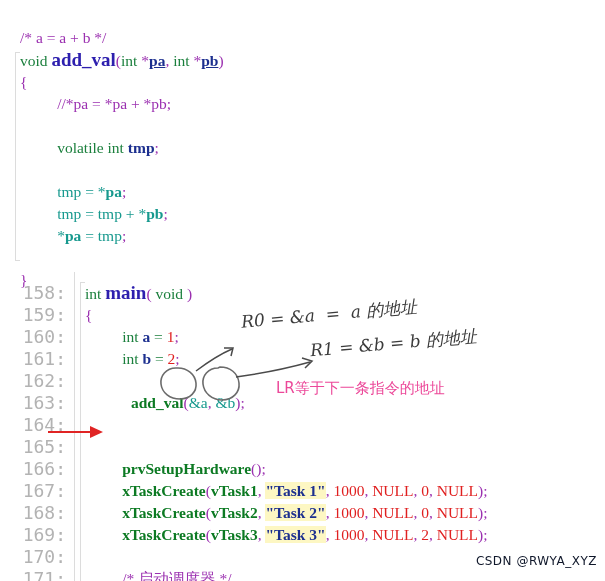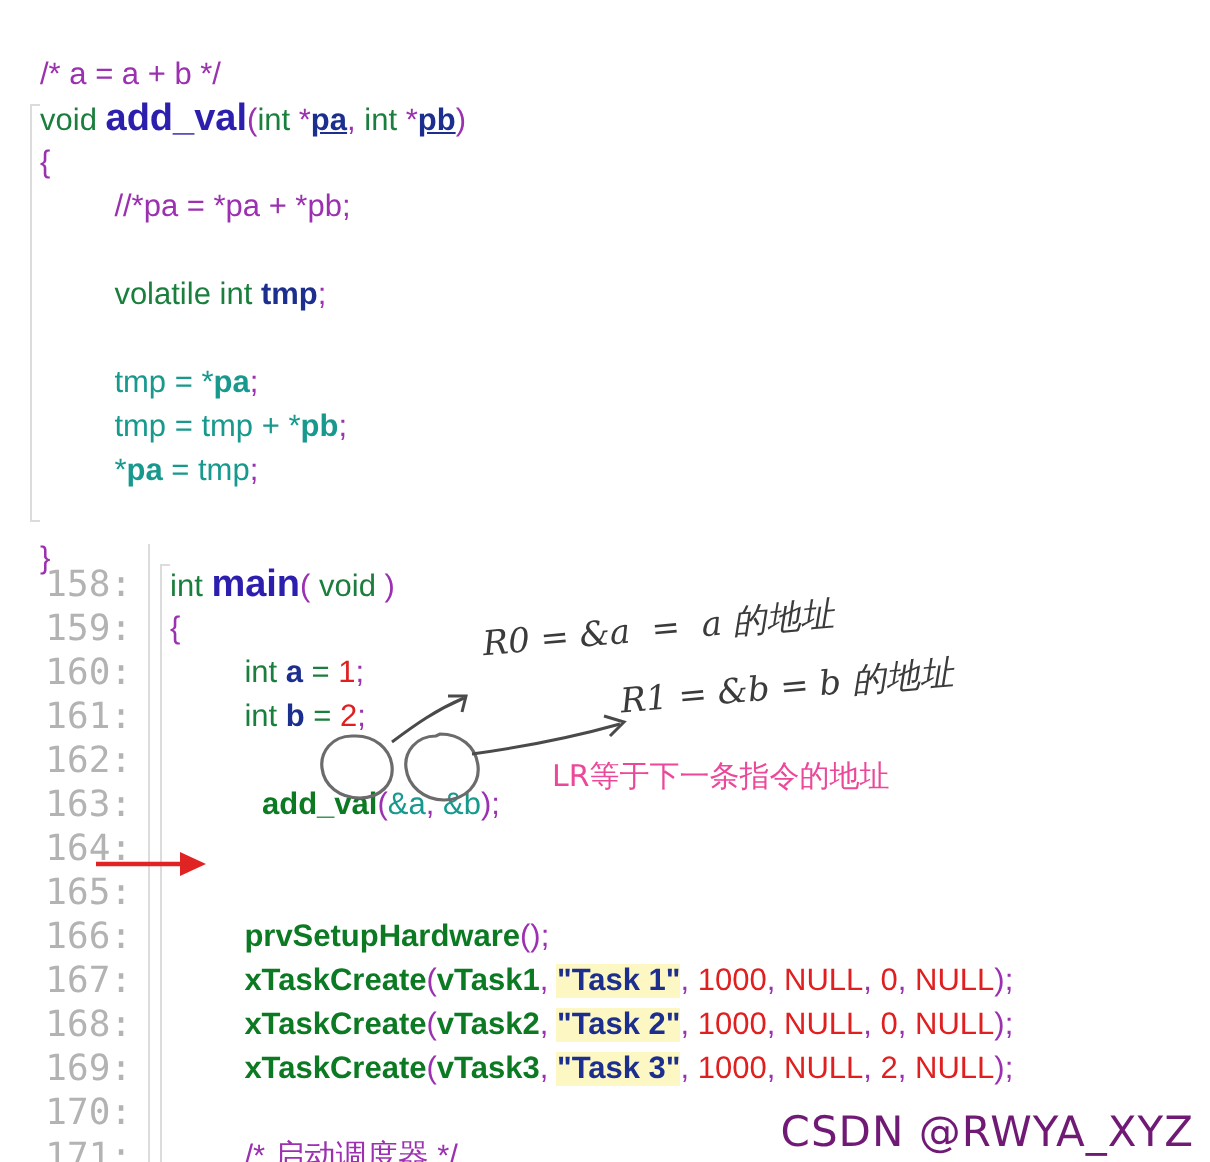--- a/index.html
+++ b/index.html
@@ -20,21 +20,21 @@
     left: 0; top: 0;
     width: 605px;
     height: 581px;
     background: #ffffff;
   }
 
   
   .code-line {
     position: absolute;
     white-space: pre;
-    font-family: Liberation Sans, sans-serif;
+    font-family: Liberation Serif, serif;
     font-size: 15.5px;
     line-height: 22px;
     letter-spacing: 0px;
   }
   .tok { white-space: pre; }
 
   .c-comment   { color: #9b30b0; }
   .c-keyword   { color: #1a7f3c; }
   .c-fnname    { color: #2d1fae; font-weight: bold; font-size: 19px; }
   .c-fncall    { color: #0c7a23; font-weight: bold; }
@@ -101,23 +101,23 @@
     position: absolute;
     color: #ec4899;
     font-family: "DejaVu Sans", "Liberation Sans", sans-serif;
     font-size: 15px;
     white-space: pre;
   }
   #watermark {
     position: absolute;
     right: 8px;
     top: 554px;
-    color: #701a75;
+    color: #0f172a;
     font-family: "DejaVu Sans", "Liberation Sans", sans-serif;
-    font-size: 21px;
+    font-size: 12px;
     letter-spacing: 0.5px;
     white-space: pre;
   }
 </style>
 </head>
 <body>
 
 <div id="editor">
 
   <div id="upper-block">

